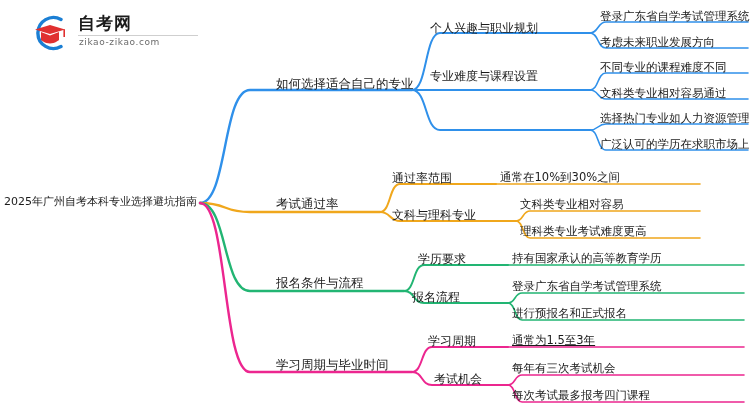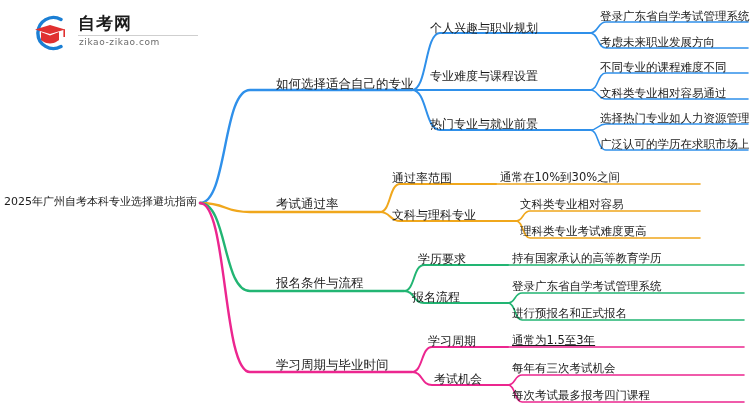--- a/index.html
+++ b/index.html
@@ -72,21 +72,20 @@
       <path d="M508 347 L744 347" stroke="#ec268f" stroke-width="1.6" fill="none" stroke-linecap="round"></path>
       <path d="M508 385 C515.7 385,514.3 375,522 375 L744 375" stroke="#ec268f" stroke-width="1.6" fill="none" stroke-linecap="round"></path>
       <path d="M508 385 C515.7 385,514.3 402,522 402 L744 402" stroke="#ec268f" stroke-width="1.6" fill="none" stroke-linecap="round"></path>
     </svg>
 
   <div class="node n-root" style="left:4px;top:196px;">2025年广州自考本科专业选择避坑指南</div>
 
   <div class="node n-l2" style="left:430px;top:22px;">个人兴趣与职业规划</div>
   <div class="node n-l1" style="left:276px;top:78px;">如何选择适合自己的专业</div>
   <div class="node n-l2" style="left:430px;top:70px;">专业难度与课程设置</div>
-  <div class="node n-l2" style="left:430px;top:118px;">热门专业与就业前景</div>
   <div class="node n-l3" style="left:600px;top:11px;">登录广东省自学考试管理系统</div>
   <div class="node n-l3" style="left:600px;top:37px;">考虑未来职业发展方向</div>
   <div class="node n-l3" style="left:600px;top:62px;">不同专业的课程难度不同</div>
   <div class="node n-l3" style="left:600px;top:88px;">文科类专业相对容易通过</div>
   <div class="node n-l3" style="left:600px;top:113px;">选择热门专业如人力资源管理</div>
   <div class="node n-l3" style="left:600px;top:139px;">广泛认可的学历在求职市场上</div>
 
   <div class="node n-l1" style="left:276px;top:198px;">考试通过率</div>
   <div class="node n-l2" style="left:392px;top:172px;">通过率范围</div>
   <div class="node n-l2" style="left:392px;top:209px;text-align:center;">文科与理科专业</div>

